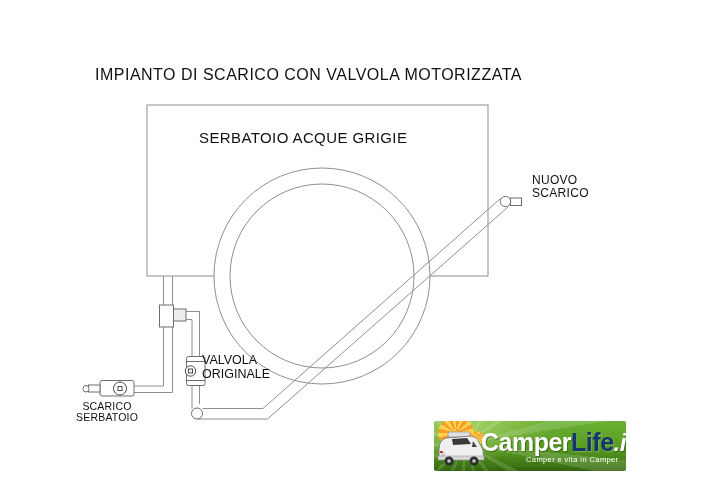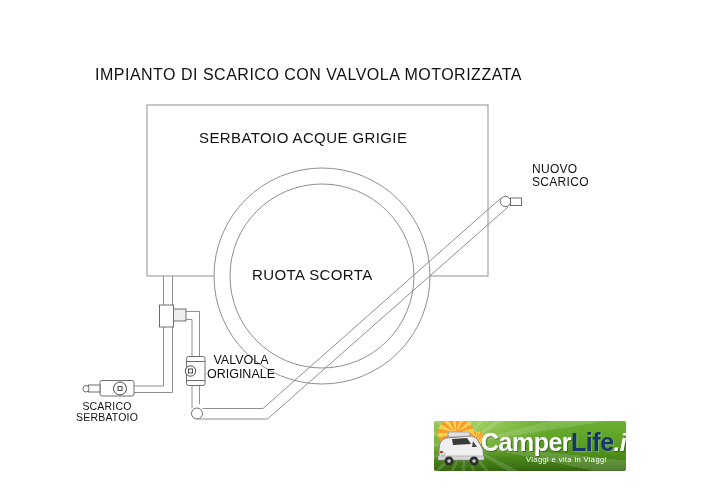--- a/index.html
+++ b/index.html
@@ -8,22 +8,22 @@
     background: var(--page-bg, #ffffff);
     font-family: "Liberation Sans", sans-serif;
     color: var(--text-color, #111111);
   }
   .page { position:relative; width:702px; height:496px; overflow:hidden; background: var(--page-bg,#fff); }
 
   .lbl { position:absolute; color: var(--text-color,#111); white-space:nowrap; }
   .title { left:95px; top:66px; font-size:16px; letter-spacing:.5px; }
   .tank-label { left:199px; top:129px; font-size:15px; letter-spacing:.4px; }
   .wheel-label { left:252px; top:266px; font-size:15px; letter-spacing:.4px; }
-  .new-drain-label { left:532px; top:163px; font-size:12px; line-height:13px; letter-spacing:.3px; white-space:normal; }
-  .valve-label { left:202px; top:354px; width:78px; text-align:center; font-size:12.5px; line-height:13.5px; white-space:normal; }
+  .new-drain-label { left:532px; top:174px; font-size:12px; line-height:13px; letter-spacing:.3px; white-space:normal; }
+  .valve-label { left:202px; top:354px; width:78px; font-size:12.5px; line-height:13.5px; white-space:normal; }
   .orig-drain-label { left:76px; top:401px; width:62px; text-align:center; font-size:10.5px; line-height:10.8px; letter-spacing:.2px; white-space:normal; }
 
   svg.diagram { position:absolute; left:0; top:0; }
   .s-line { stroke: var(--line-gray,#8f8f8f); stroke-width:1; fill:none; }
   .s-line-f { stroke: var(--line-gray,#8f8f8f); stroke-width:1; fill:#ffffff; }
   .s-fit { stroke: var(--fitting-gray,#6e6e6e); stroke-width:1; fill:#ffffff; }
   .s-fit-g { stroke: var(--fitting-gray,#6e6e6e); stroke-width:1; fill:#ededed; }
   .s-det { stroke: var(--detail-gray,#4a4a4a); stroke-width:1; fill:#ffffff; }
   .s-det-n { stroke: var(--detail-gray,#4a4a4a); stroke-width:1; fill:none; }
 
@@ -111,21 +111,20 @@
       <rect class="s-det-n" x="118" y="386.5" width="4" height="4"></rect>
       <rect class="s-fit" x="88.5" y="385" width="11.5" height="7"></rect>
       <rect class="s-fit" x="83" y="385.5" width="6" height="6.5" rx="3"></rect>
     </g>
   </svg>
 
   <div class="lbl tank-label">SERBATOIO ACQUE GRIGIE</div>
 
   <div class="lbl title">IMPIANTO DI SCARICO CON VALVOLA MOTORIZZATA</div>
 
-  <div class="lbl wheel-label">RUOTA SCORTA</div>
 
   <div class="lbl new-drain-label">
     <div>NUOVO</div>
     <div>SCARICO</div>
   </div>
 
   <div class="lbl valve-label">
     <div>VALVOLA</div>
     <div>ORIGINALE</div>
   </div>
@@ -146,16 +145,16 @@
       <path d="M37 14 L41 20 L36 20 Z" fill="#444"></path>
       <rect x="2" y="29" width="46" height="4" fill="#d8d8d8" stroke="#888" stroke-width="0.5"></rect>
       <rect x="4" y="24" width="3" height="2" fill="#c0392b"></rect>
       <circle cx="7" cy="27" r="1.5" fill="#fff" stroke="#666" stroke-width="0.5"></circle>
       <circle cx="13" cy="34" r="4.5" fill="#2e2e2e"></circle>
       <circle cx="13" cy="34" r="1.8" fill="#c9c9c9"></circle>
       <circle cx="38" cy="34" r="4.5" fill="#2e2e2e"></circle>
       <circle cx="38" cy="34" r="1.8" fill="#c9c9c9"></circle>
     </svg>
     <div class="logo-text"><span class="camper">Camper</span><span class="life">Life</span><span class="it">.it</span></div>
-    <div class="logo-tagline">Viaggi e vita in Viaggi</div>
+    <div class="logo-tagline">Camper e vita in Camper</div>
   </div>
 
 </div>
 
 </body></html>

